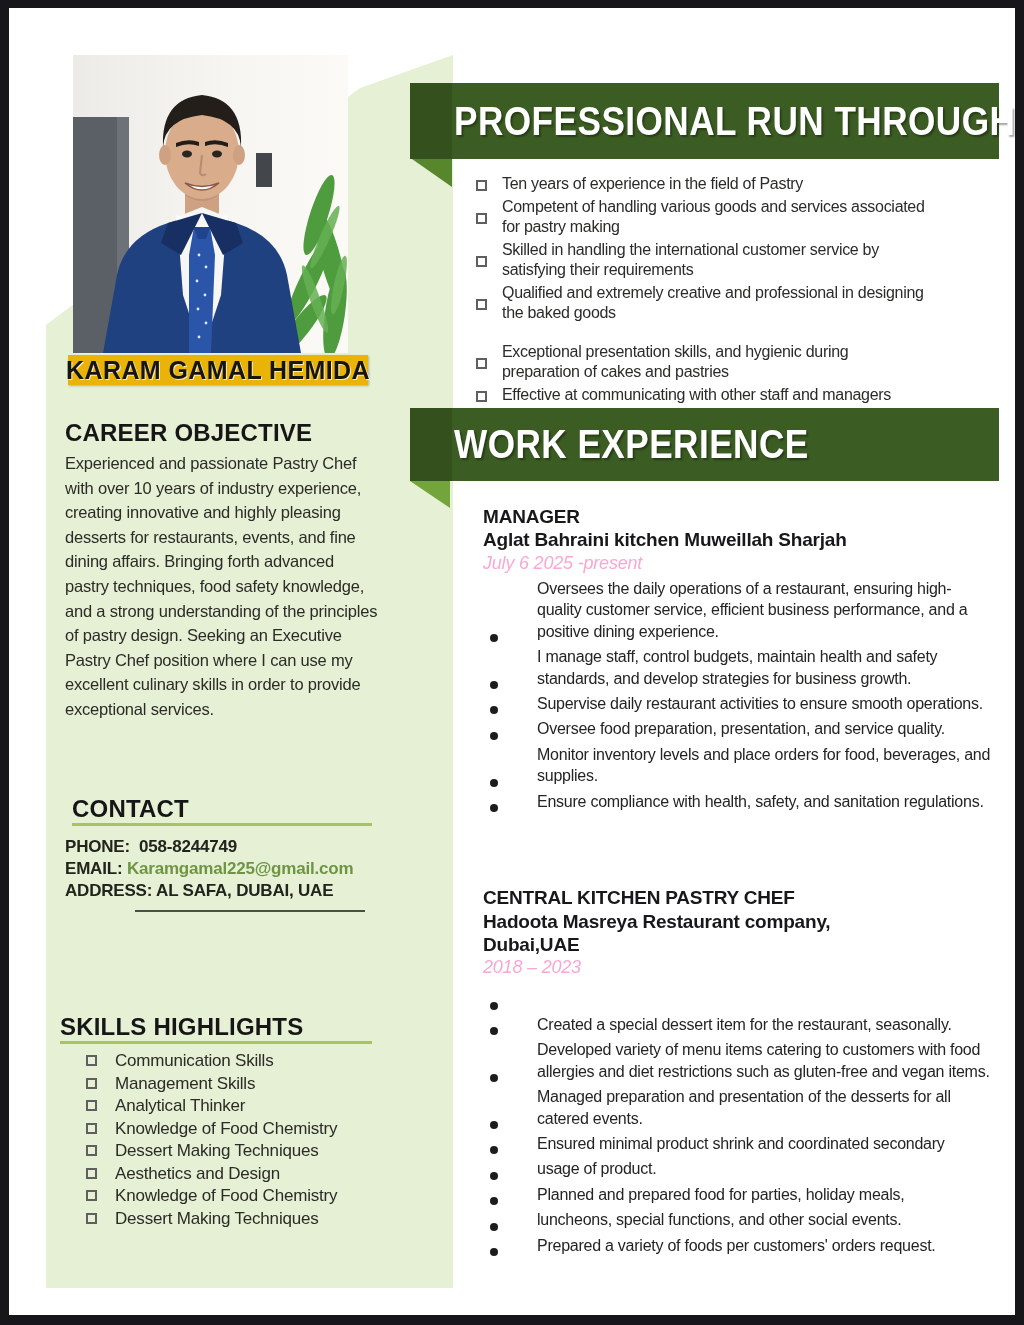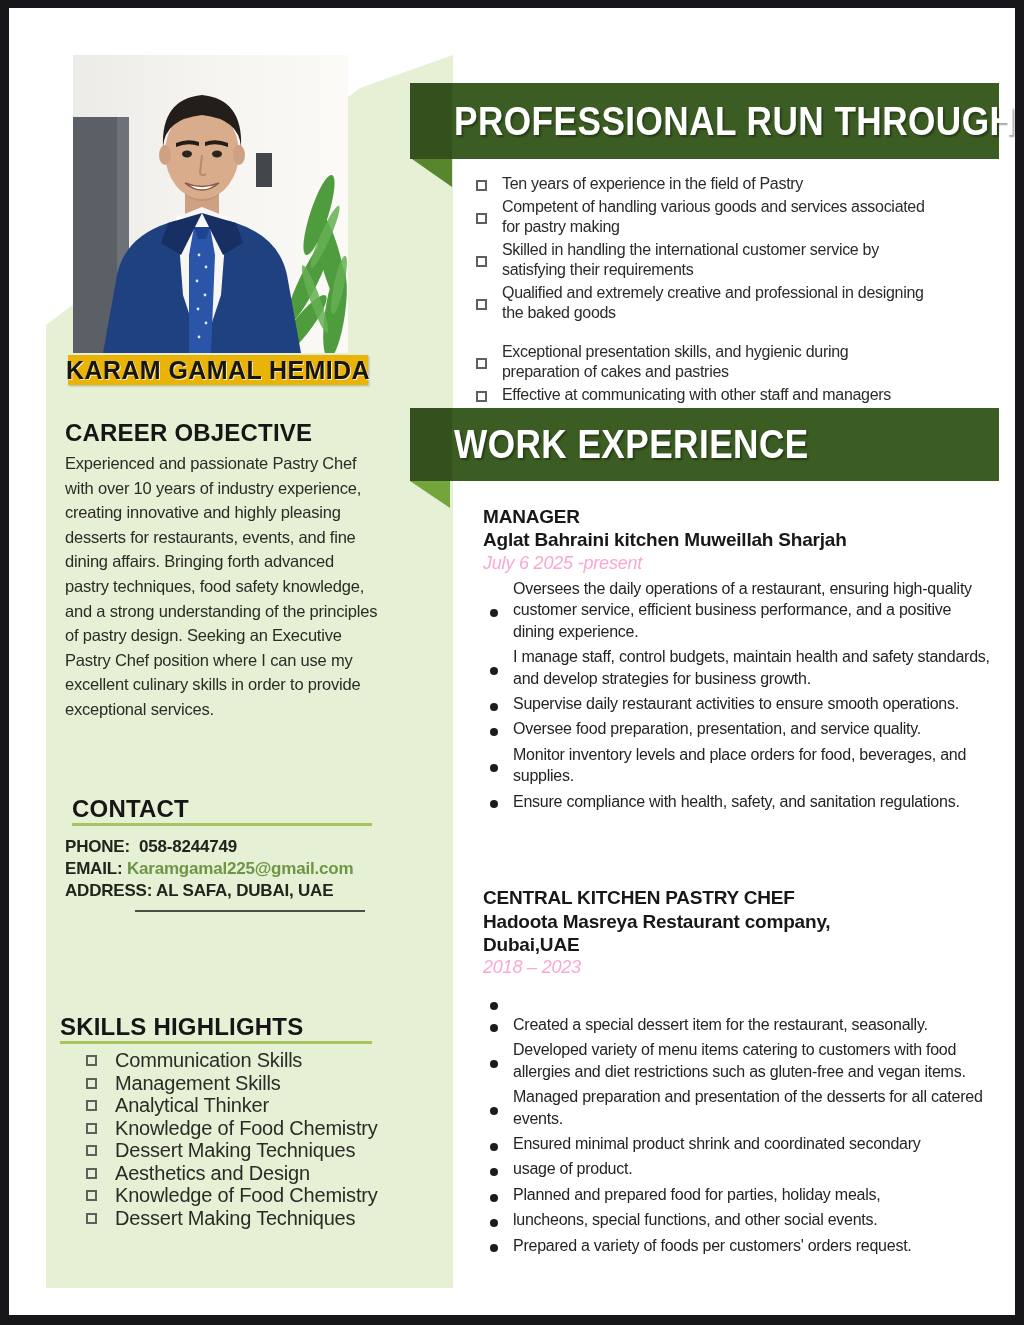--- a/index.html
+++ b/index.html
@@ -59,21 +59,21 @@
   
   .check-list { list-style:none; }
   .check-list li { display:flex; align-items:flex-start; }
   .sq {
     flex:0 0 auto; width:11px; height:11px; border:2px solid #5f5f5f;
     margin-top:3px; background:transparent;
   }
   .skills-list { position:absolute; left:86px; top:1052px; width:300px; }
   .skills-list li { margin-bottom:5px; }
   .skills-list .txt {
-    margin-left:18px; font-size:20px; line-height:17.5px; color:#2b2b28; letter-spacing:-0.2px;
+    margin-left:18px; font-size:17px; line-height:17.5px; color:#2b2b28; letter-spacing:-0.2px;
   }
   
   .banner {
     position:absolute; left:410px; width:589px; height:76px;
     background:#3b5c22; display:flex; align-items:center;
   }
   .banner .shade {
     position:absolute; left:0; top:0; width:42px; height:100%;
     background:rgba(0,0,0,0.12);
   }
@@ -96,21 +96,21 @@
 
   .job-role {
     position:absolute; left:483px; font-size:19px; font-weight:800; color:#18181a;
     letter-spacing:-0.2px; line-height:23px;
   }
   .job-date {
     position:absolute; left:483px; font-size:18px; font-style:italic; color:#f9a8d4;
     letter-spacing:-0.2px;
   }
   .dot-list { position:absolute; left:490px; list-style:none; }
-  .dot-list li { display:flex; align-items:center; margin-bottom:4px; }
+  .dot-list li { display:flex; align-items:flex-end; margin-bottom:4px;gap:24px; }
   .dot {
     flex:0 0 auto; width:8px; height:8px; border-radius:50%; background:#1c1c1c; margin-top:6px;
   }
   .dot-list .txt {
     margin-left:15px; font-size:16px; line-height:21.4px; color:#242422; letter-spacing:-0.25px;
   }
 </style>
 </head>
 <body>
 

